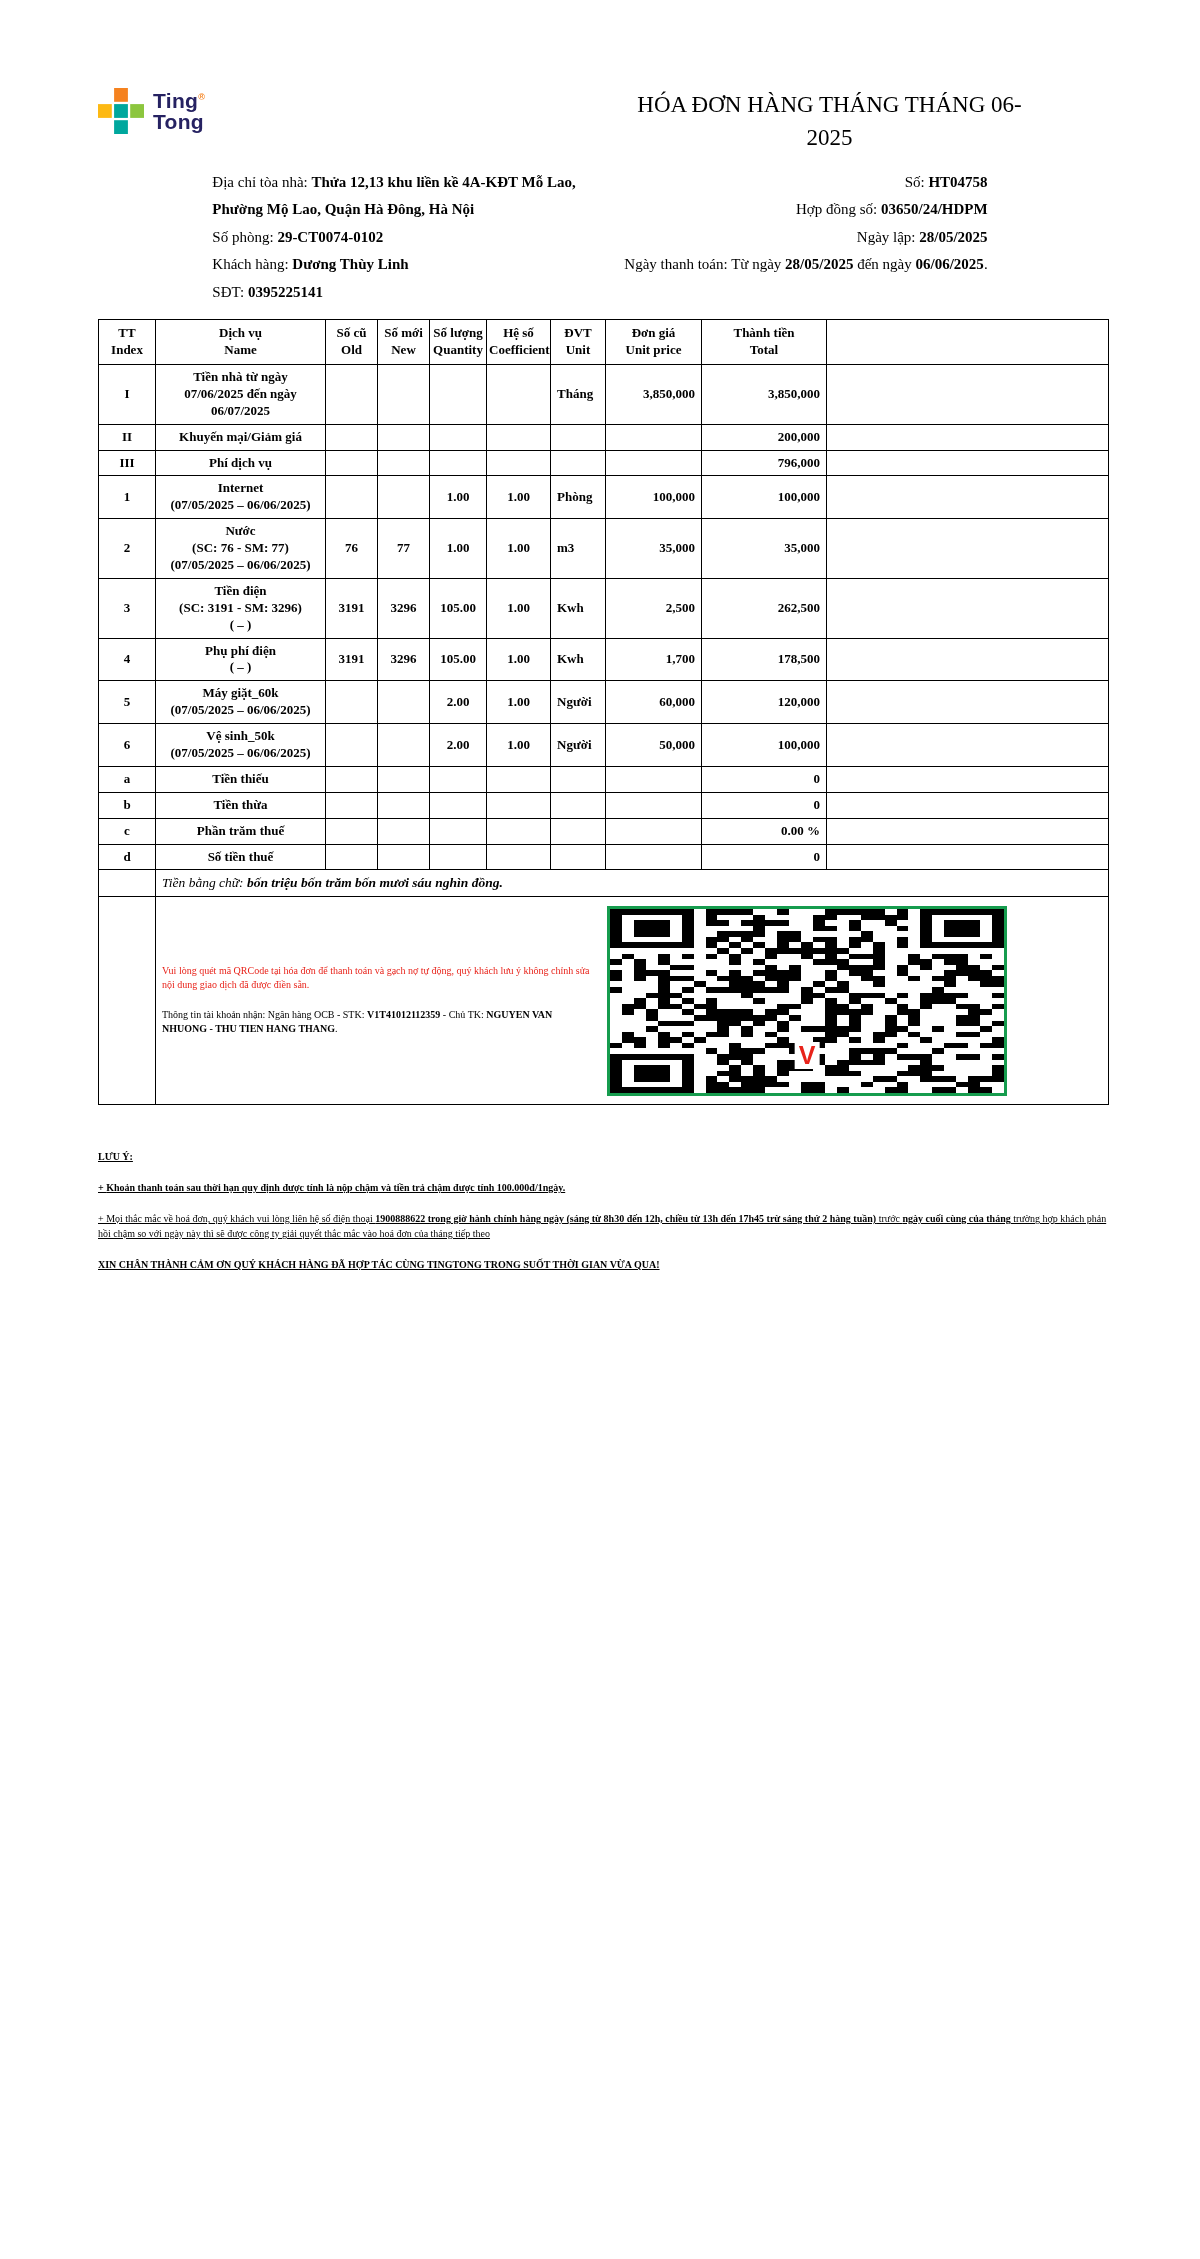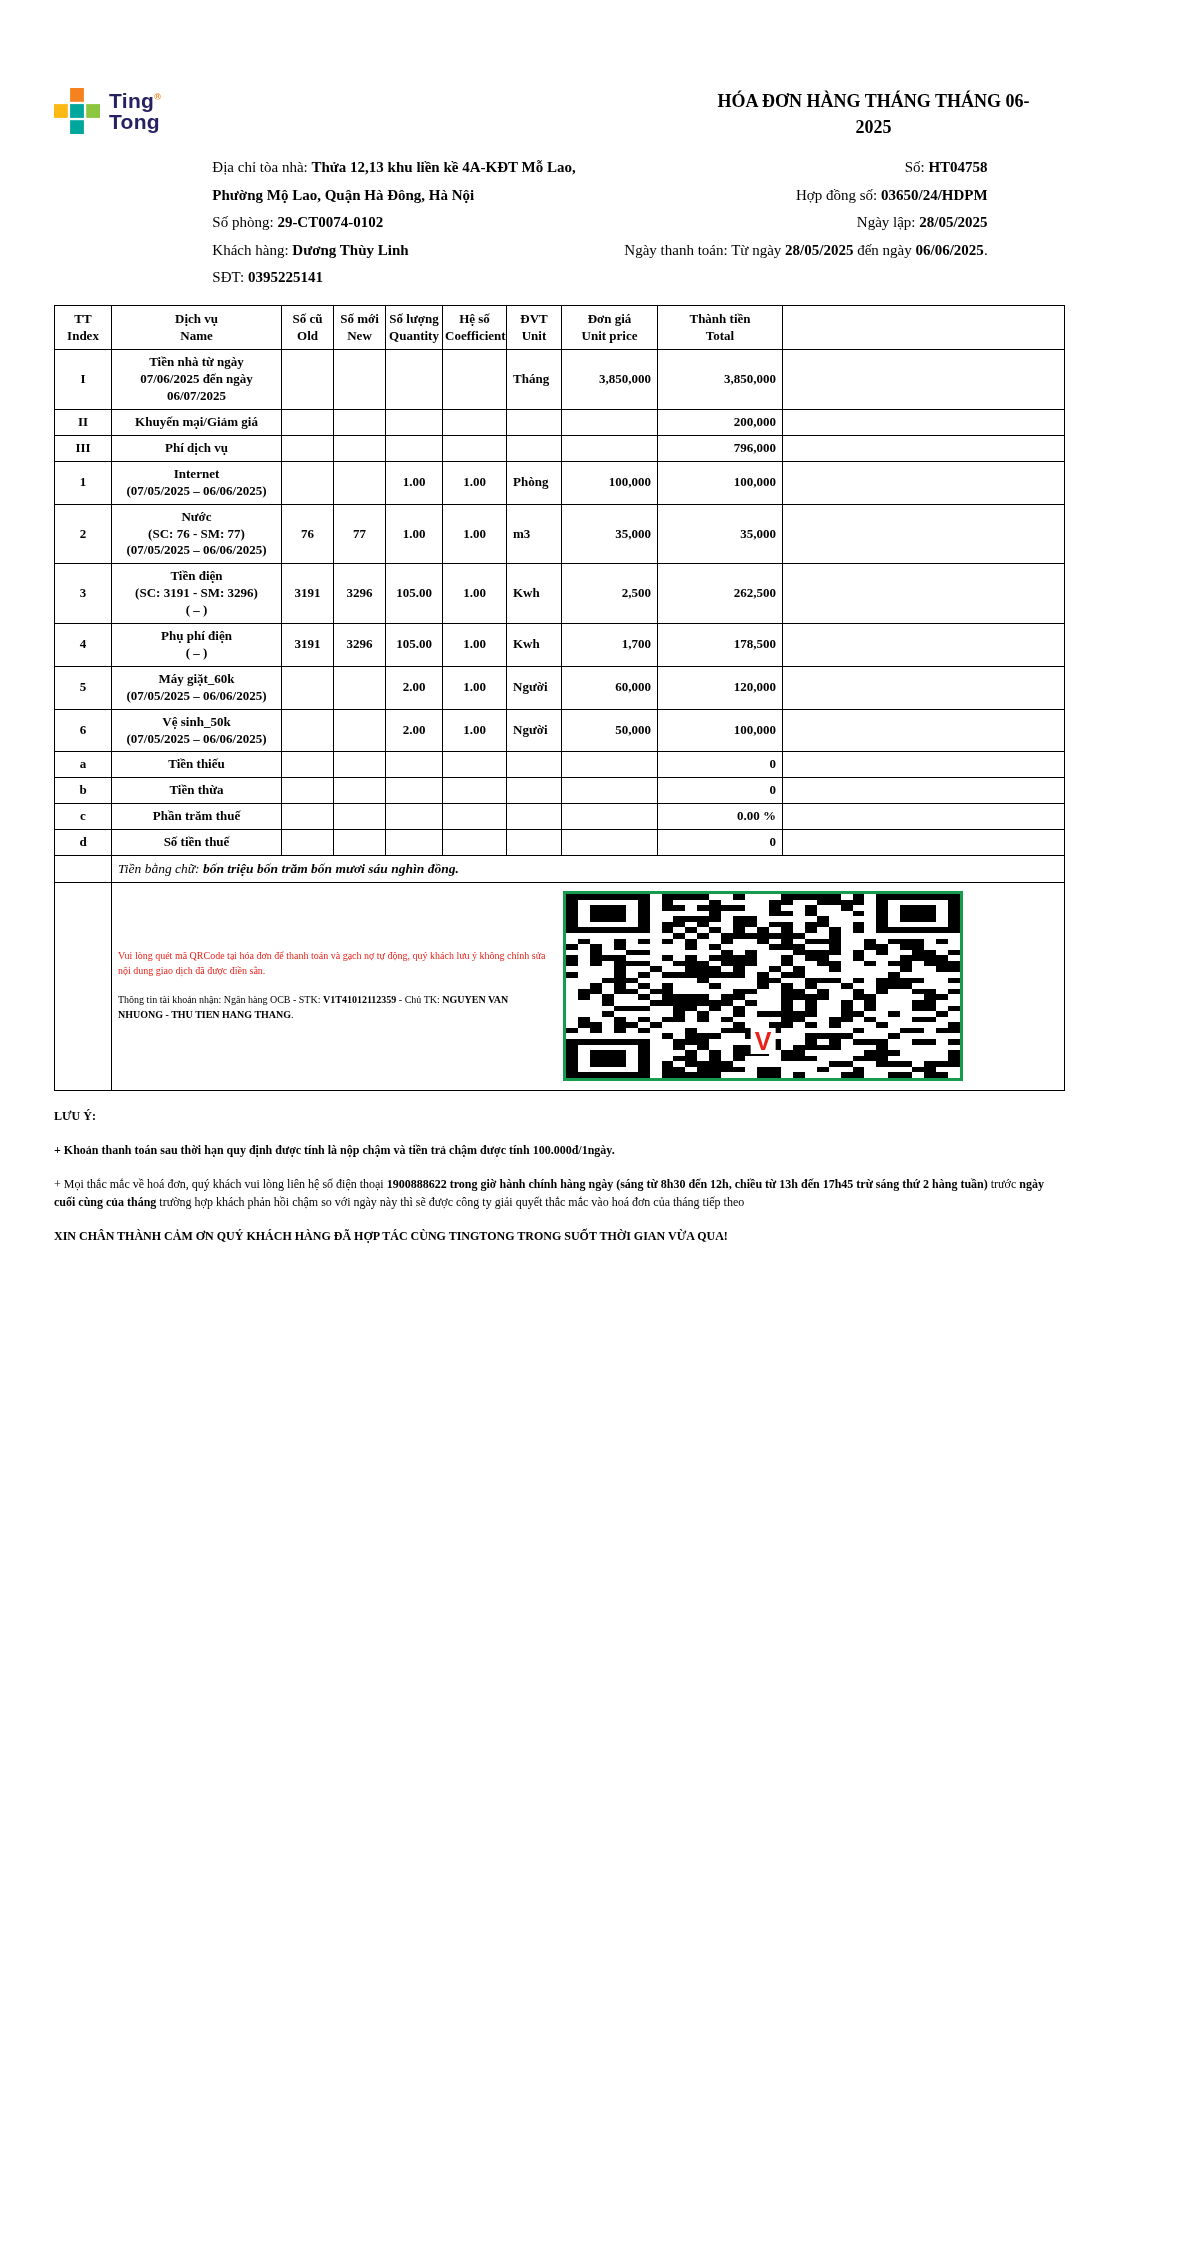--- a/index.html
+++ b/index.html
@@ -5,32 +5,32 @@
   :root{
     --red:#e8231a; --green:#169c4e; --navy:#262262;
     --orange:#f5821f; --yellow:#fdb913; --lime:#8cc63e; --teal:#00a79d;
   }
   *{box-sizing:border-box;}
   html,body{margin:0;padding:0;}
   body{
     width:1200px;min-height:2259px;background:#ffffff;color:#000;
     font-family:"Liberation Serif", serif;
   }
-  .page{padding:88px 54px 40px;}
+  .page{padding:88px 98px 40px;}
 
   
   .top{display:flex;justify-content:space-between;align-items:flex-start;}
   .brand{display:flex;align-items:center;gap:9px;}
   .brand-icon svg{width:46px;height:46px;display:block;}
   .brand-text{
     font-family:"Liberation Sans", sans-serif;font-weight:bold;
     color:var(--navy);font-size:21px;line-height:1.02;letter-spacing:.3px;
   }
   .brand-text .reg{font-size:9px;color:var(--orange);vertical-align:super;}
-  .doc-title{width:545px;text-align:center;font-weight:bold;font-size:18px;line-height:1.45;}
+  .doc-title{width:545px;text-align:center;font-weight:normal;font-size:23px;line-height:1.45;}
 
   
   .info{display:flex;justify-content:center;margin-top:14px;font-size:15px;}
   .info p{margin:0;line-height:27.5px;}
   .info-left{width:412px;}
   .info-right{text-align:right;}
   .b{font-weight:bold;}
   .i{font-style:italic;}
 
   
@@ -57,21 +57,21 @@
     width:400px;height:190px;border:3px solid var(--green);background:#fff;
   }
   .qr-box svg{width:100%;height:100%;display:block;}
   .qr-logo{
     position:absolute;left:50%;bottom:13%;transform:translateX(-50%);
     background:#fff;padding:0 4px;color:var(--red);
     font-family:"Liberation Sans", sans-serif;font-weight:bold;font-size:25px;line-height:1.05;
   }
 
   
-  .footer{margin-top:16px;width:1010px;font-size:12px;line-height:1.5;}
+  .footer{margin-top:44px;width:1010px;font-size:10px;line-height:1.5;text-decoration:underline;}
   .footer p{margin:0 0 16px;}
 </style>
 </head>
 <body>
 
 <div class="page">
 
   <div class="top">
     <div class="brand">
       <div class="brand-icon">

